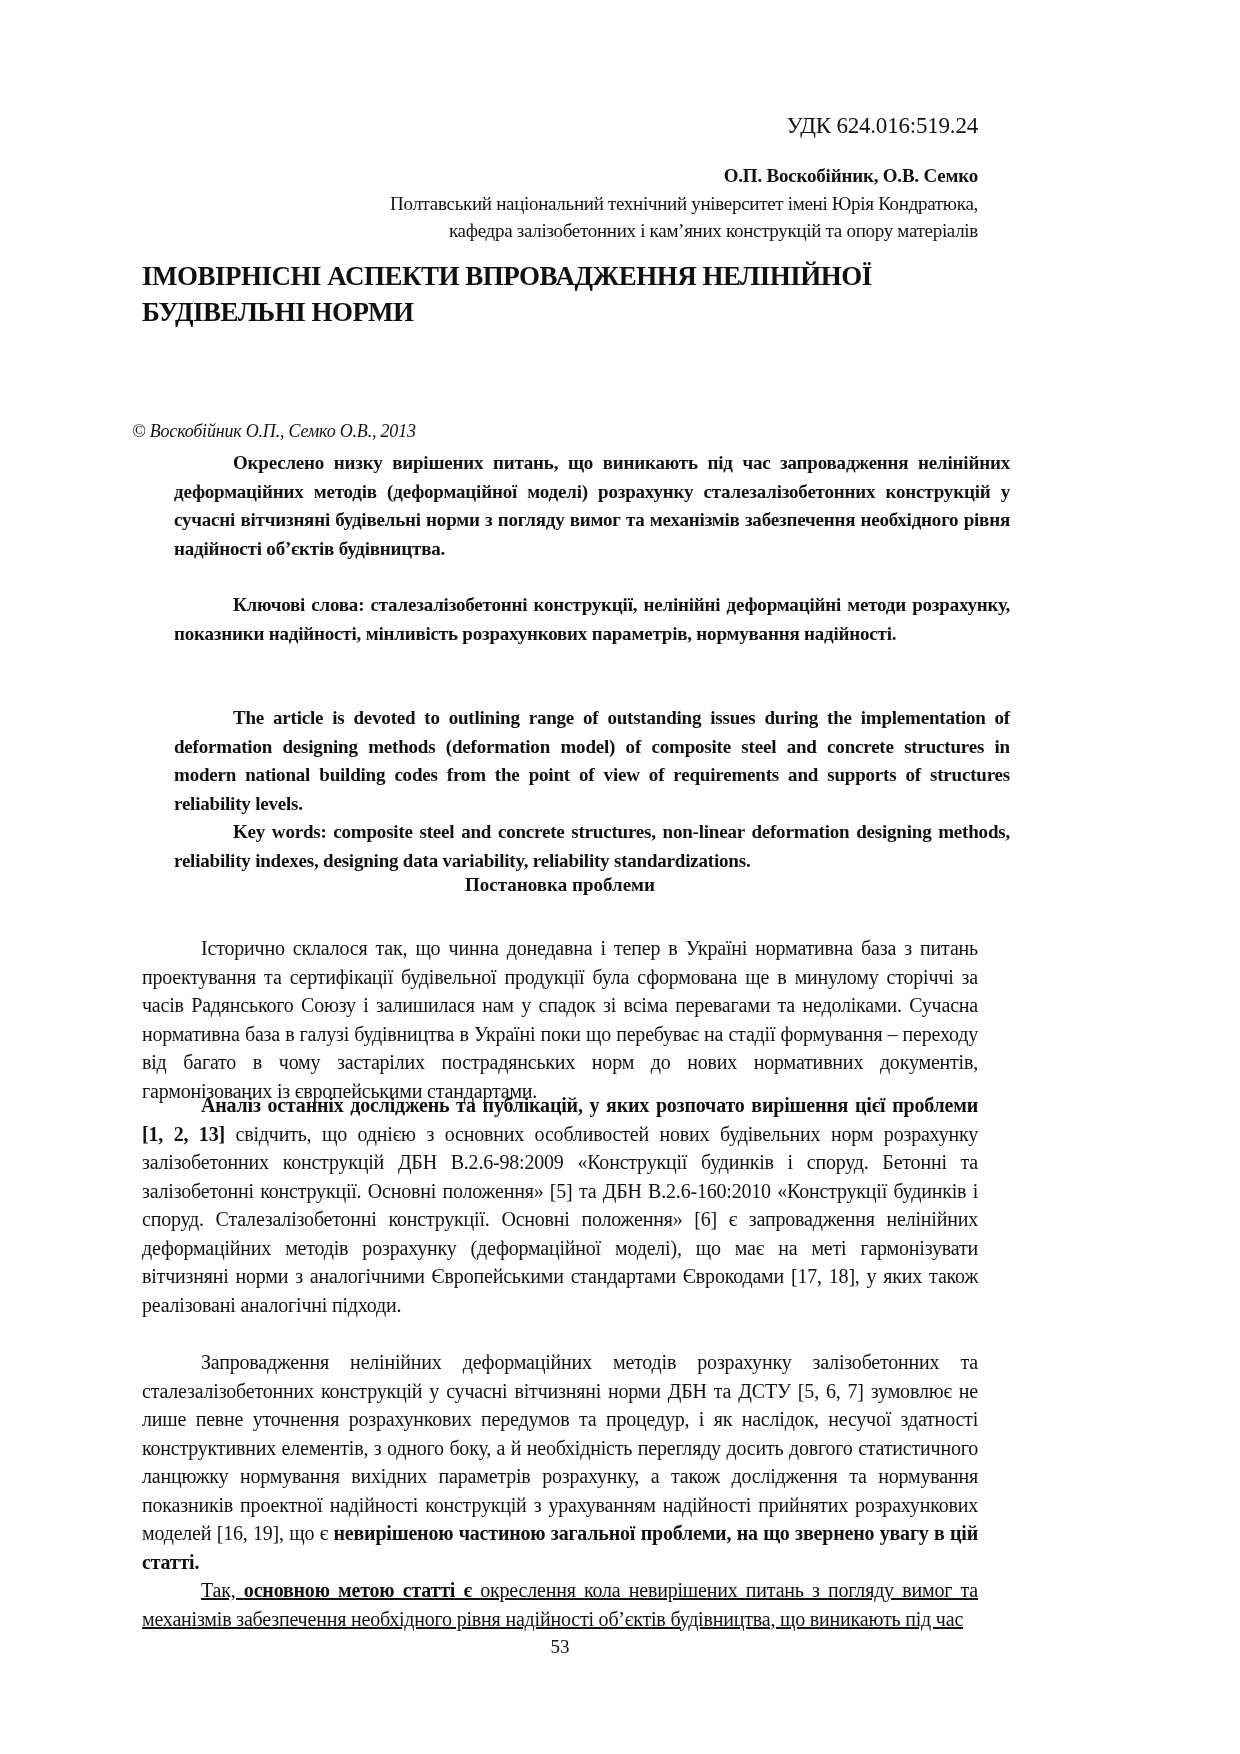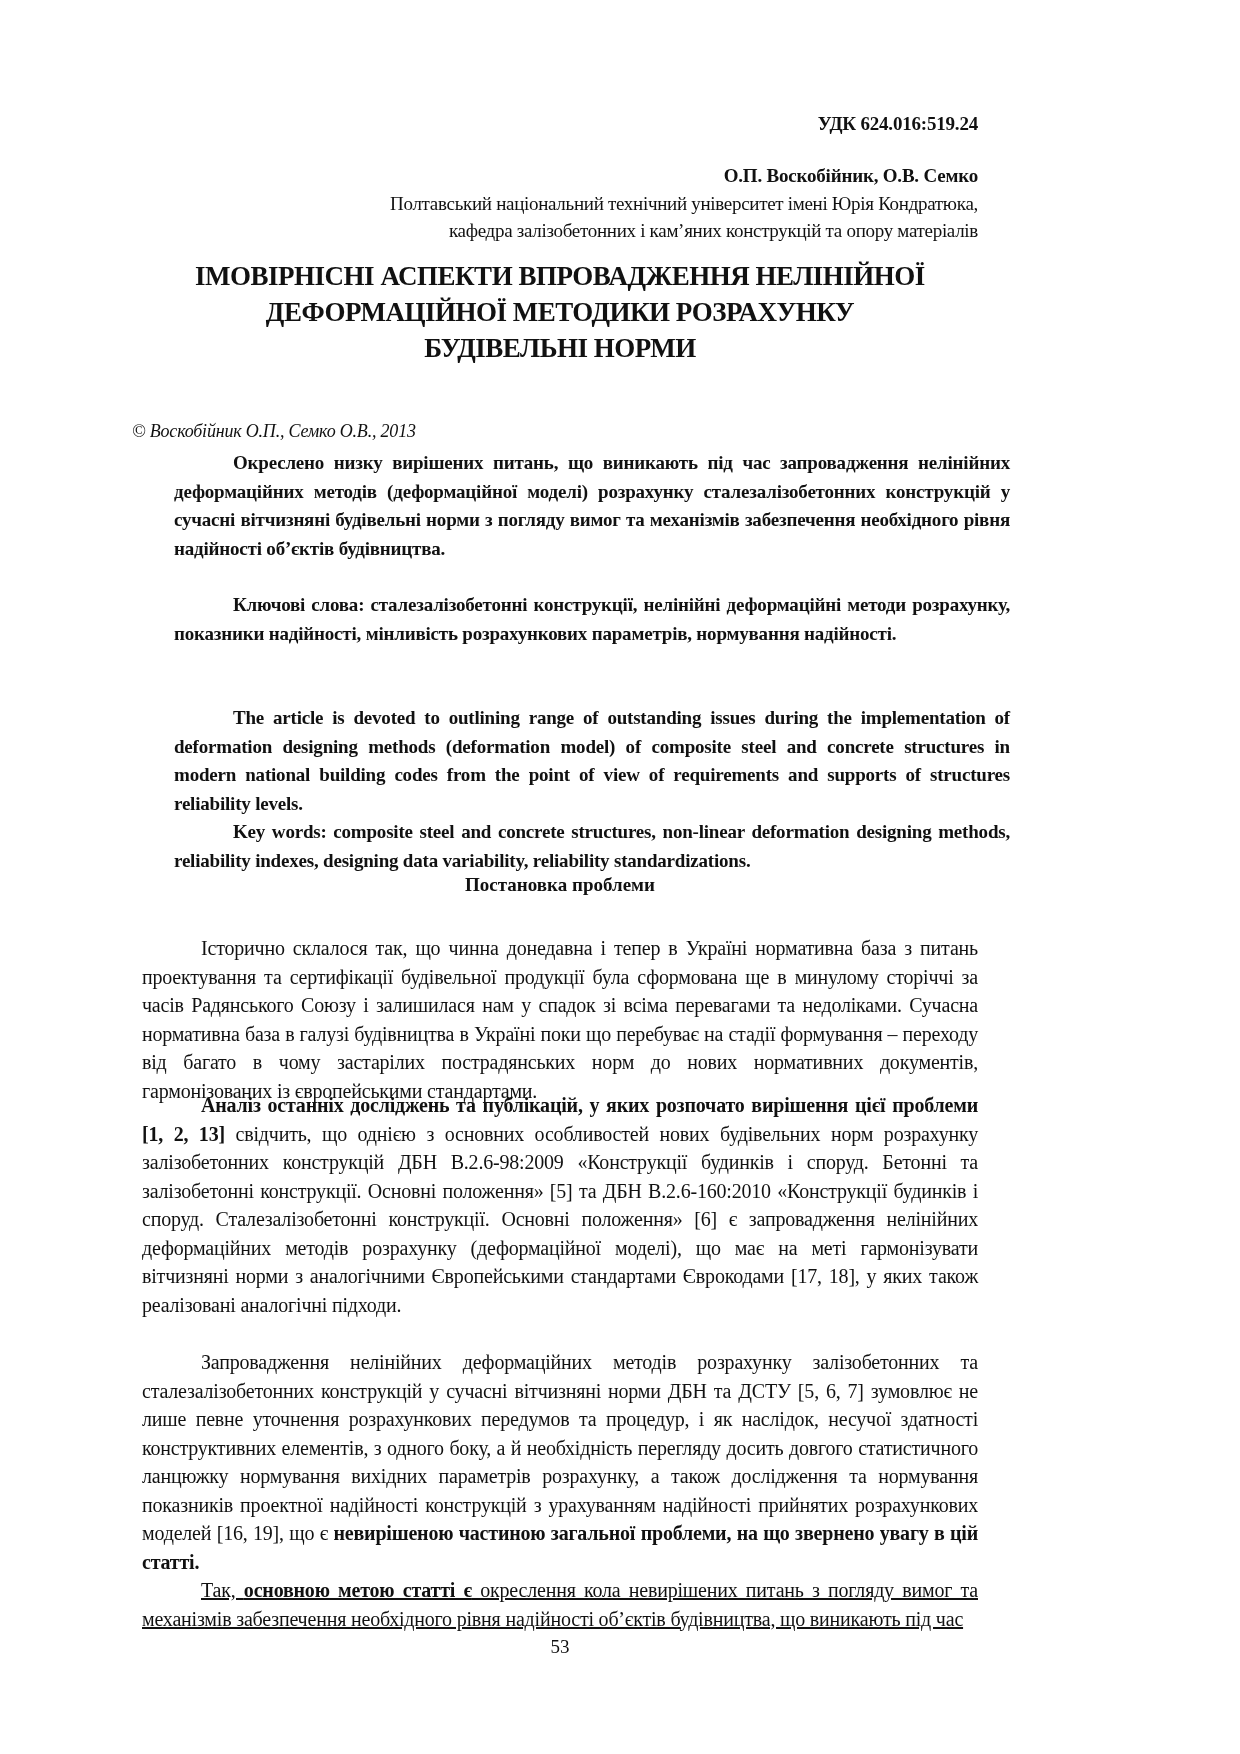--- a/index.html
+++ b/index.html
@@ -5,33 +5,33 @@
     html, body { margin: 0; padding: 0; background: #ffffff; }
     body {
       width: 1240px; height: 1754px; position: relative; overflow: hidden;
       font-family: "Liberation Serif", "DejaVu Serif", serif;
       color: #111111;
     }
     .page {
       position: absolute; left: 142px; top: 0; width: 836px;
     }
     .udc {
-      position: absolute; top: 113px; right: 0; font-weight: bold; font-size: 19px;
+      position: absolute; top: 113px; right: 0; font-weight: normal; font-size: 23px;
       letter-spacing: -0.2px;
     }
     .authors {
       position: absolute; top: 165px; right: 0; font-weight: bold; font-size: 19px; text-align: right;
       letter-spacing: -0.2px;
     }
     .affil {
       position: absolute; top: 190px; right: 0; font-size: 19px; text-align: right; line-height: 27px;
       letter-spacing: -0.3px;
     }
     .title {
-      position: absolute; top: 258px; left: 0; width: 836px; text-align: center;
+      position: absolute; top: 258px; left: 0; width: 836px; 
       font-weight: bold; font-size: 27px; line-height: 36px; text-transform: uppercase;
       letter-spacing: -0.5px;
     }
     .title div { white-space: nowrap; }
     .copyright {
       position: absolute; top: 421px; left: -10px; font-style: italic; font-size: 18px; letter-spacing: -0.2px;
     }
     .abstract-block {
       position: absolute; left: 0; width: 836px; font-weight: bold; font-size: 19px; line-height: 28.5px;
       text-align: justify; letter-spacing: -0.2px; margin-left: 32px;
@@ -56,21 +56,20 @@
 
   <div class="udc">УДК 624.016:519.24</div>
   <div class="authors">О.П. Воскобійник, О.В. Семко</div>
   <div class="affil">
     <div>Полтавський національний технічний університет імені Юрія Кондратюка,</div>
     <div>кафедра залізобетонних і кам’яних конструкцій та опору матеріалів</div>
   </div>
 
   <div class="title">
     <div>ІМОВІРНІСНІ АСПЕКТИ ВПРОВАДЖЕННЯ НЕЛІНІЙНОЇ</div>
-    <div>ДЕФОРМАЦІЙНОЇ МЕТОДИКИ РОЗРАХУНКУ</div>
     <div>БУДІВЕЛЬНІ НОРМИ</div>
   </div>
 
   <div class="copyright">© Воскобійник О.П., Семко О.В., 2013</div>
 
   <div class="abstract-block indent" style="top:449px;">Окреслено низку вирішених питань, що виникають під час запровадження нелінійних деформаційних методів (деформаційної моделі) розрахунку сталезалізобетонних конструкцій у сучасні вітчизняні будівельні норми з погляду вимог та механізмів забезпечення необхідного рівня надійності об’єктів будівництва.</div>
   <div class="abstract-block indent" style="top:591px;">Ключові слова: сталезалізобетонні конструкції, нелінійні деформаційні методи розрахунку, показники надійності, мінливість розрахункових параметрів, нормування надійності.</div>
   <div class="abstract-block indent" style="top:704px;">The article is devoted to outlining range of outstanding issues during the implementation of deformation designing methods (deformation model) of composite steel and concrete structures in modern national building codes from the point of view of requirements and supports of structures reliability levels.</div>
   <div class="abstract-block indent" style="top:818px;">Key words: composite steel and concrete structures, non-linear deformation designing methods, reliability indexes, designing data variability, reliability standardizations.</div>
 

